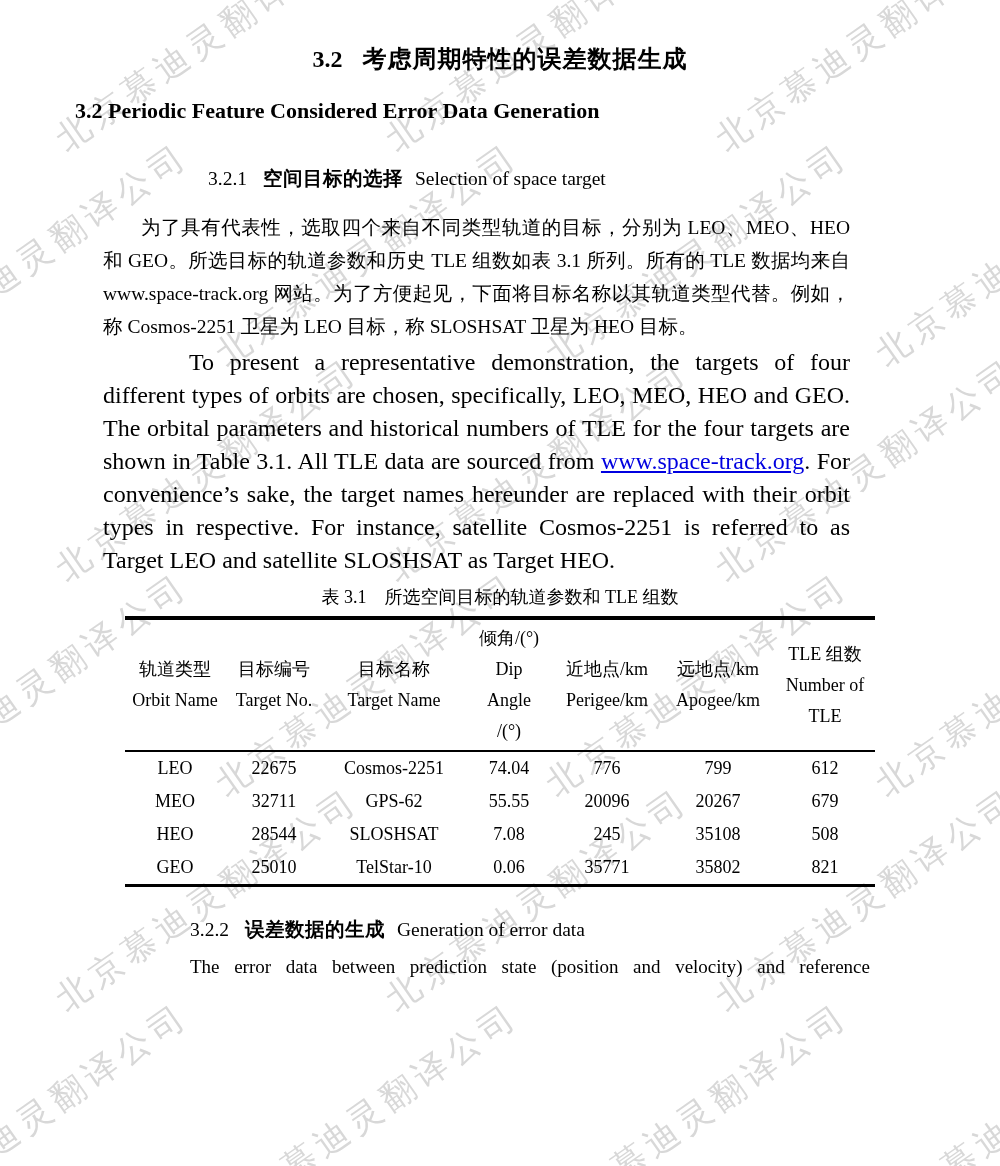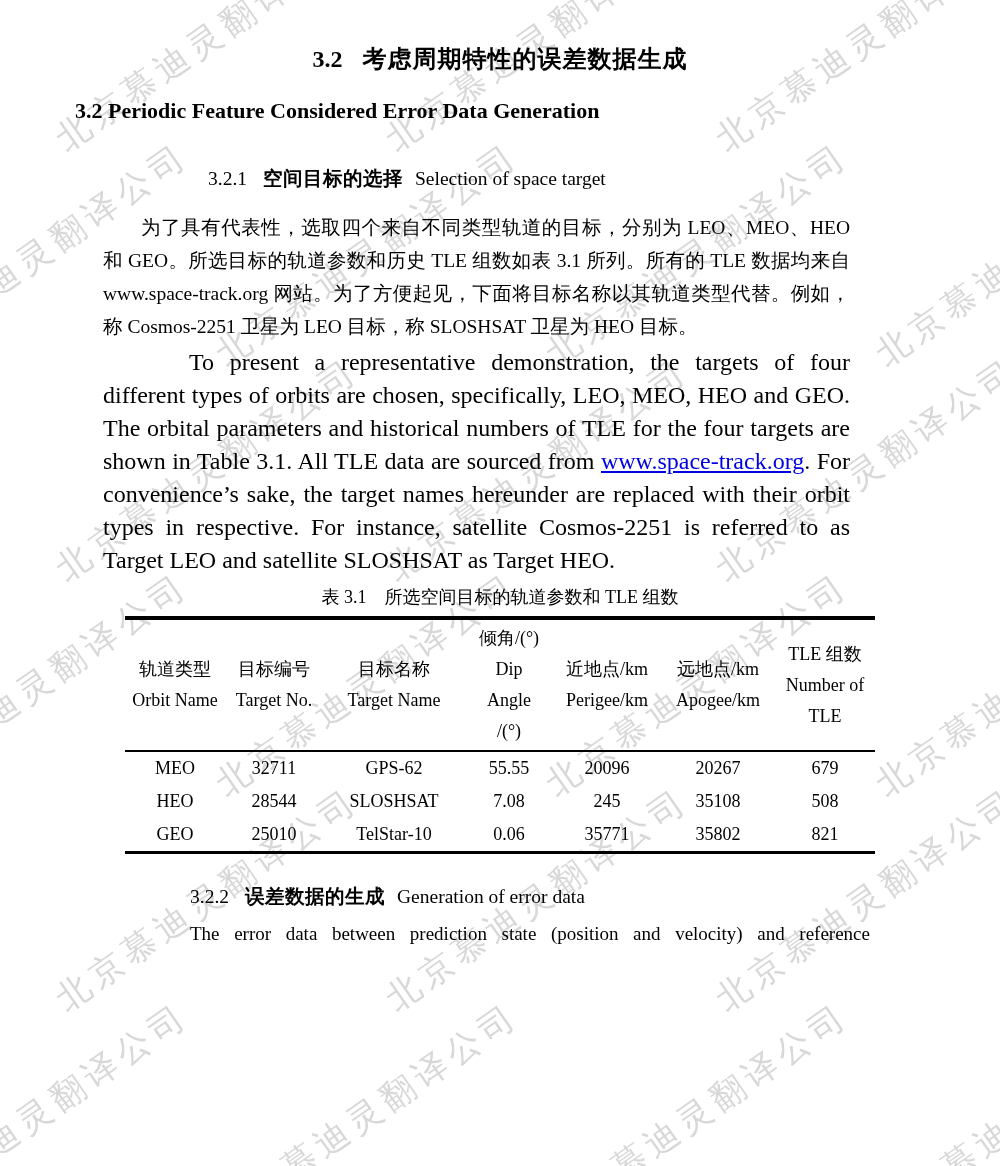--- a/index.html
+++ b/index.html
@@ -142,20 +142,29 @@
             </th>
             <th>
               <div>TLE 组数</div>
               <div>Number of</div>
               <div>TLE</div>
             </th>
           </tr>
       </thead>
       <tbody id="tbody">
           <tr>
+            <td>LEO</td>
+            <td>22675</td>
+            <td>Cosmos-2251</td>
+            <td>74.04</td>
+            <td>776</td>
+            <td>799</td>
+            <td>612</td>
+          </tr>
+          <tr>
             <td>MEO</td>
             <td>32711</td>
             <td>GPS-62</td>
             <td>55.55</td>
             <td>20096</td>
             <td>20267</td>
             <td>679</td>
           </tr>
           <tr>
             <td>HEO</td>

